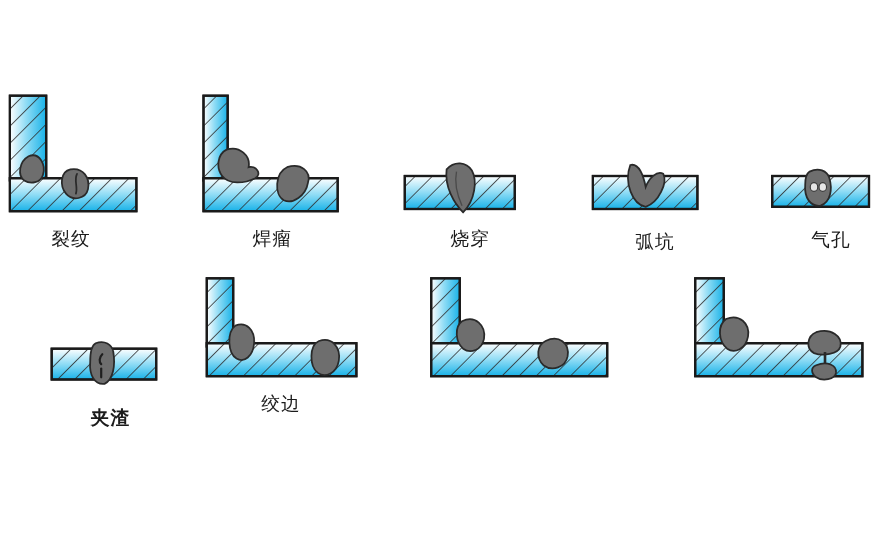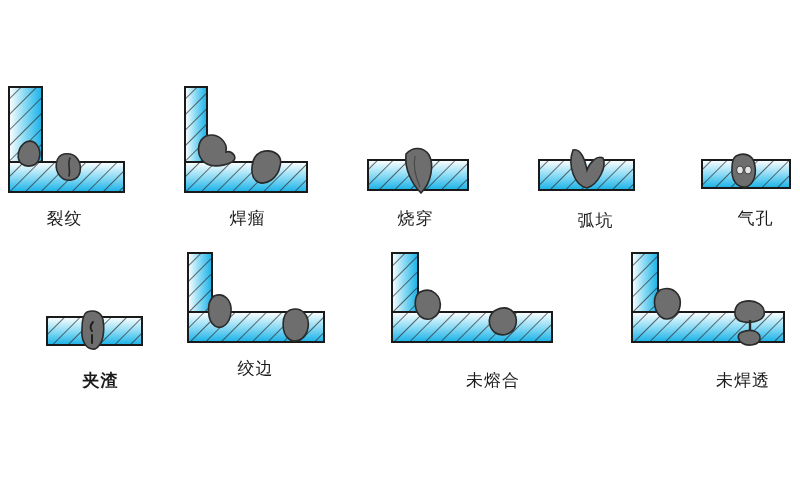--- a/index.html
+++ b/index.html
@@ -111,21 +111,21 @@
       <g>
         <rect x="2" y="20" width="100" height="30" fill="url(#gh3)" stroke="#1a1a1a" stroke-width="2"></rect>
         <rect x="2" y="20" width="100" height="30" fill="url(#hat3)" stroke="#1a1a1a" stroke-width="2"></rect>
       </g>
       <g>
         <path d="M40 14 C47 6 58 7 63 15 C68 24 66 42 55 53 C47 45 38 30 40 14 Z" fill="#6e6e6e" stroke="#2a2a2a" stroke-width="1.6"></path>
         <path d="M49 16 C47 26 50 38 54 47" fill="none" stroke="#4a4a4a" stroke-width="1.2"></path>
       </g>
     </svg>
   </div>
-  <div class="caption" style="left:373px;top:210px;width:85px;">烧穿</div>
+  <div class="caption" style="left:385px;top:210px;width:85px;">烧穿</div>
 
   <div class="fig" style="left:537px;top:140px;">
     <svg width="105" height="60" viewBox="0 0 105 60">
       <defs>
         <linearGradient id="gh4" x1="0" y1="0" x2="0" y2="1">
           <stop offset="0" stop-color="#ffffff"></stop>
             <stop offset="0.5" stop-color="#8fdcf5"></stop>
             <stop offset="1" stop-color="#18b2e8"></stop>
         </linearGradient>
         <pattern id="hat4" width="11" height="11" patternUnits="userSpaceOnUse" patternTransform="rotate(45)">
@@ -250,21 +250,20 @@
       <g>
         <rect x="2" y="60" width="160" height="30" fill="url(#gh8)" stroke="#1a1a1a" stroke-width="2"></rect>
         <rect x="2" y="60" width="160" height="30" fill="url(#hat8)" stroke="#1a1a1a" stroke-width="2"></rect>
       </g>
       <g>
         <path d="M30 40 C42 34 52 44 50 56 C48 66 38 70 31 65 C24 59 23 45 30 40 Z" fill="#6e6e6e" stroke="#2a2a2a" stroke-width="1.6"></path>
         <path d="M106 58 C118 52 128 60 126 72 C124 82 112 86 104 80 C97 73 98 62 106 58 Z" fill="#6e6e6e" stroke="#2a2a2a" stroke-width="1.6"></path>
       </g>
     </svg>
   </div>
-  <div class="caption" style="left:438px;top:372px;width:110px;">未熔合</div>
 
   <div class="fig" style="left:630px;top:252px;">
     <svg width="165" height="105" viewBox="0 0 165 105">
       <defs>
         <linearGradient id="gv9" x1="0" y1="0" x2="1" y2="0">
           <stop offset="0" stop-color="#ffffff"></stop>
             <stop offset="0.45" stop-color="#8fdcf5"></stop>
             <stop offset="1" stop-color="#18b2e8"></stop>
         </linearGradient>
         <linearGradient id="gh9" x1="0" y1="0" x2="0" y2="1">
@@ -285,15 +284,14 @@
         <rect x="2" y="60" width="152" height="30" fill="url(#hat9)" stroke="#1a1a1a" stroke-width="2"></rect>
       </g>
       <g>
         <path d="M30 38 C42 33 52 42 50 54 C48 65 38 70 31 65 C23 58 22 44 30 38 Z" fill="#6e6e6e" stroke="#2a2a2a" stroke-width="1.6"></path>
         <path d="M112 50 C126 46 136 54 134 63 C132 70 118 72 110 69 C102 65 104 53 112 50 Z" fill="#6e6e6e" stroke="#2a2a2a" stroke-width="1.6"></path>
         <path d="M120 68 L120 80" stroke="#2a2a2a" stroke-width="2.4"></path>
         <path d="M112 80 C122 76 131 80 130 87 C129 93 118 95 112 91 C107 87 107 82 112 80 Z" fill="#6e6e6e" stroke="#2a2a2a" stroke-width="1.6"></path>
       </g>
     </svg>
   </div>
-  <div class="caption" style="left:688px;top:372px;width:110px;">未焊透</div>
 
 </div>
 
 </body></html>

